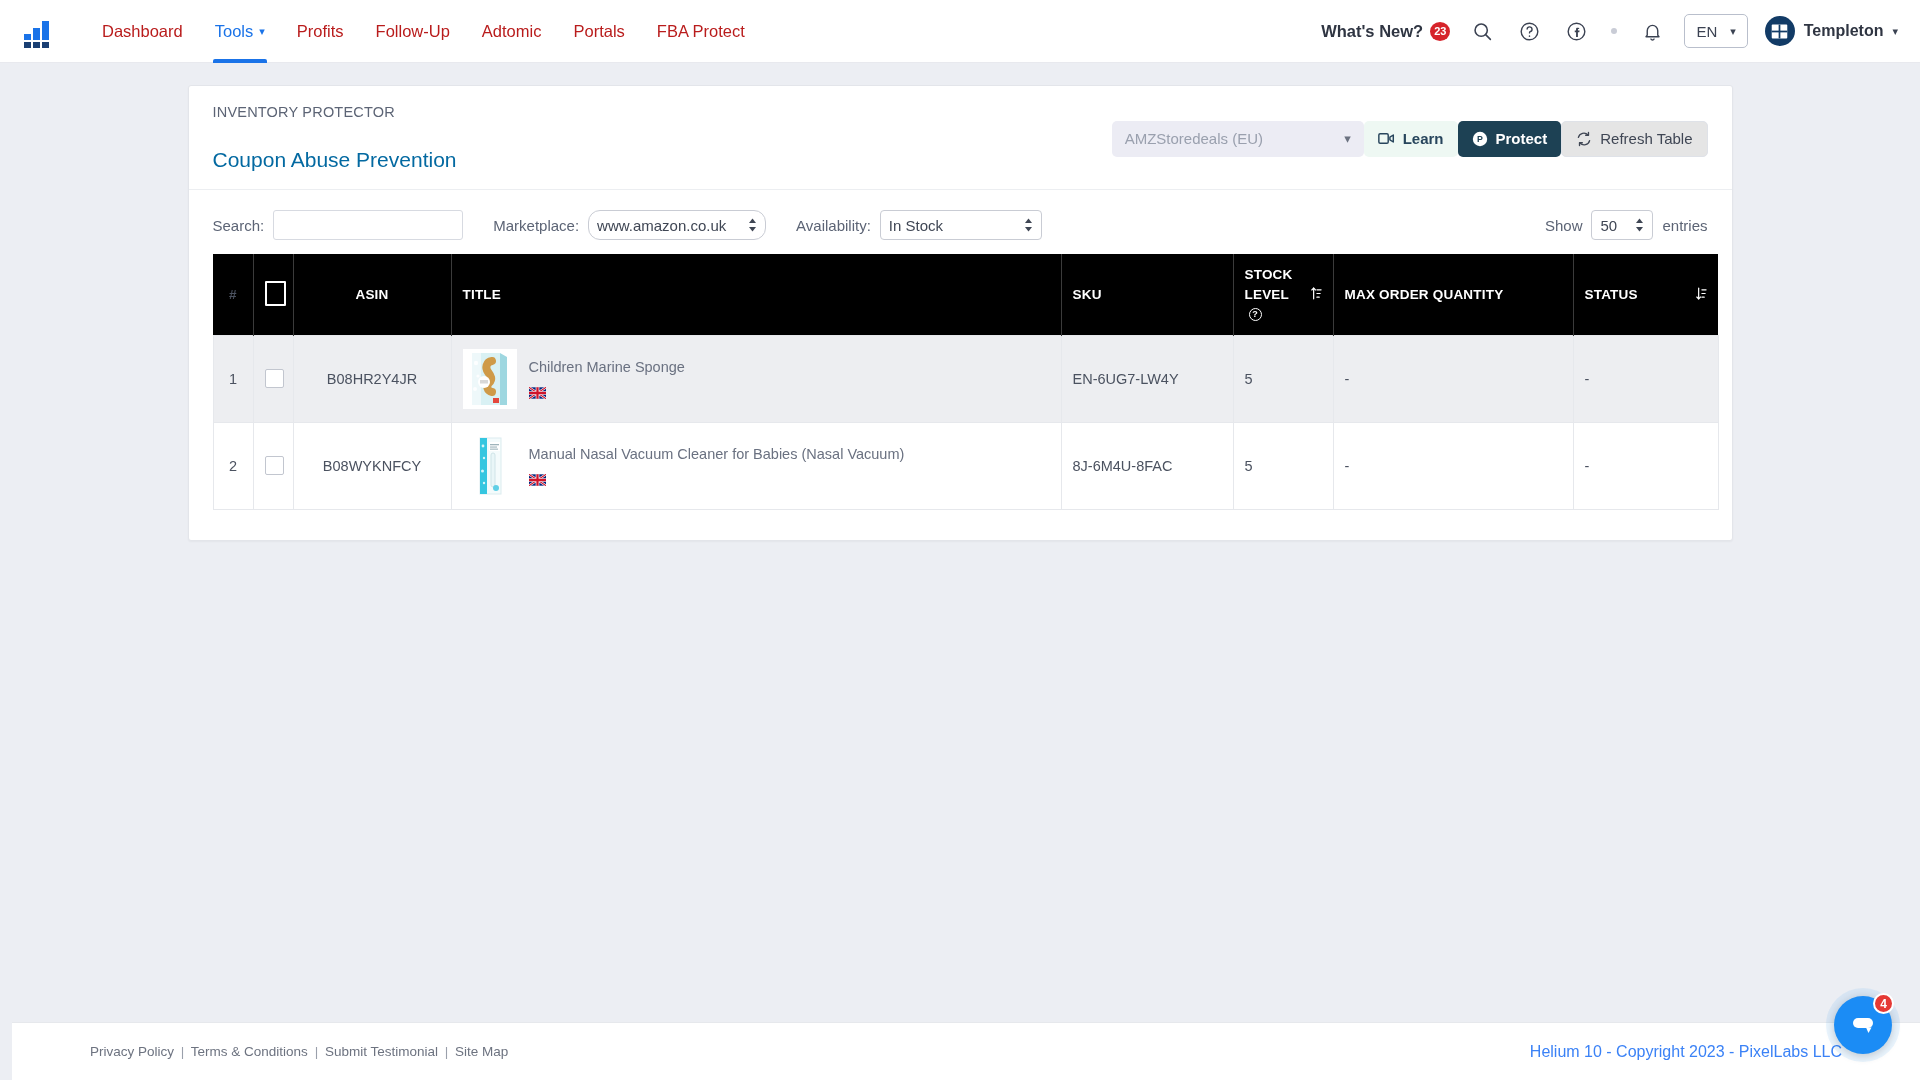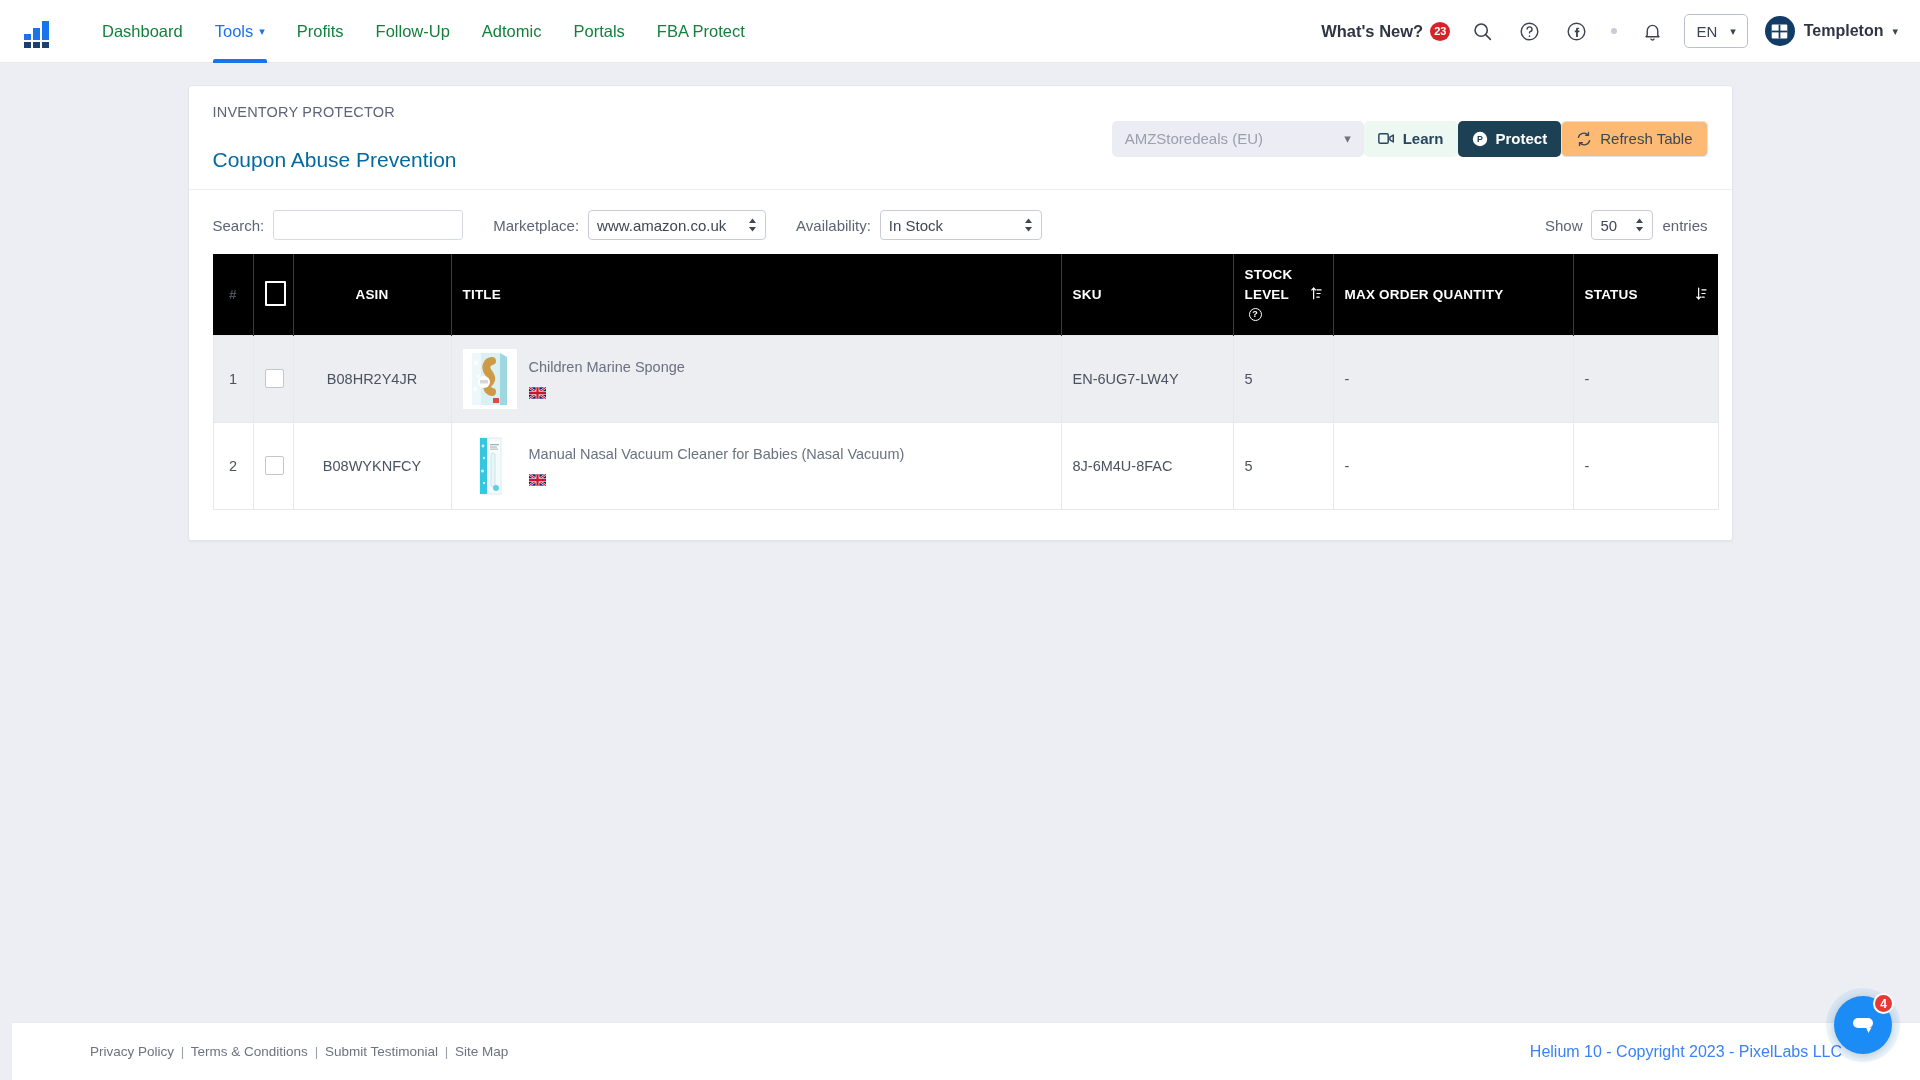--- a/index.html
+++ b/index.html
@@ -15,21 +15,21 @@
     height: 63px; background: #ffffff;
     display: flex; align-items: center;
     padding: 0 22px 0 22px;
     position: relative;
     border-bottom: 1px solid #e8e9ee;
   }
   .logo { width: 34px; height: 34px; display: flex; align-items: flex-end; justify-content: center; margin-right: 30px;}
   .logo svg { display:block; }
   .nav { display: flex; align-items: center; height: 63px; }
   .nav-item {
-    font-size: 16.5px; color: #15803d; padding: 0 16px;
+    font-size: 16.5px; color: #b91c1c; padding: 0 16px;
     height: 63px; display: flex; align-items: center; cursor: pointer;
     white-space: nowrap; position: relative;
   }
   .nav-item.active { color: #1a73e8; }
   .nav-item.active::after {
     content: ""; position: absolute; left: 14px; right: 14px; bottom: 0;
     height: 4px; background: #1a73e8; border-radius: 2px 2px 0 0;
   }
   .nav-caret { margin-left: 6px; font-size: 11px; line-height: 1; display:inline-block; }
 
@@ -82,41 +82,41 @@
     font-size: 15px; color: #9aa0ae; cursor: pointer;
   }
   .store-select .caret { margin-left: auto; color:#6b7280; font-size:13px; }
 
   .btn {
     height: 36px; display: flex; align-items: center; gap: 8px;
     padding: 0 14px; border-radius: 5px; font-size: 15px; cursor: pointer; white-space: nowrap;
   }
   .btn-learn   { background: #eef8f3; color: #27455c; font-weight: bold; }
   .btn-protect { background: #1d4154; color: #ffffff; font-weight: bold; }
-  .btn-refresh { background: #fdba74; color: #3f4654; border: 1px solid #dfe2e8; }
+  .btn-refresh { background: #e5e5e5; color: #3f4654; border: 1px solid #dfe2e8; }
 
   
   .controls { display: flex; align-items: center; padding: 20px 24px 14px 24px; }
   .ctrl-label { font-size: 15px; color: #5c6475; margin-right: 9px; white-space: nowrap; }
   .search-input {
     width: 190px; height: 30px; border: 1px solid #d7dae1; border-radius: 3px;
     background: #fff; font-size: 14px; padding: 0 6px; color: #3f4654;
     font-family: "Liberation Sans", sans-serif;
   }
   .sel-wrap { position: relative; }
   .sel {
     height: 30px; border: 1px solid #c9ccd4; border-radius: 4px; background: #fff;
     font-size: 15px; color: #3f4654; padding: 0 28px 0 8px;
     font-family: "Liberation Sans", sans-serif; appearance: none; cursor: pointer;
   }
   .sel-arrows {
     position: absolute; right: 9px; top: 50%; transform: translateY(-50%);
     display: flex; flex-direction: column; gap: 2px; pointer-events: none; color: #3f4654;
   }
-  .mk-sel { width: 178px; }
+  .mk-sel { width: 178px; border-radius: 12px; }
   .av-sel { width: 162px; }
   .show-sel { width: 62px; }
   .spacer { margin-left: auto; }
   .show-group { display: flex; align-items: center; gap: 9px; }
 
   
   .table-wrap { padding: 0 24px 30px 24px; }
   table { width: 100%; border-collapse: collapse; table-layout: fixed; }
   thead th {
     background: #000000; color: #ffffff; font-size: 13.5px; font-weight: bold;

